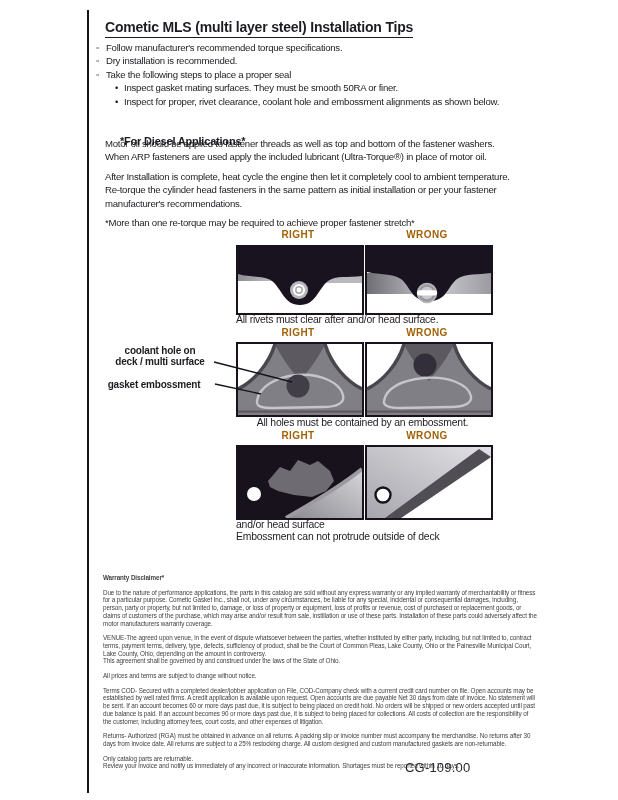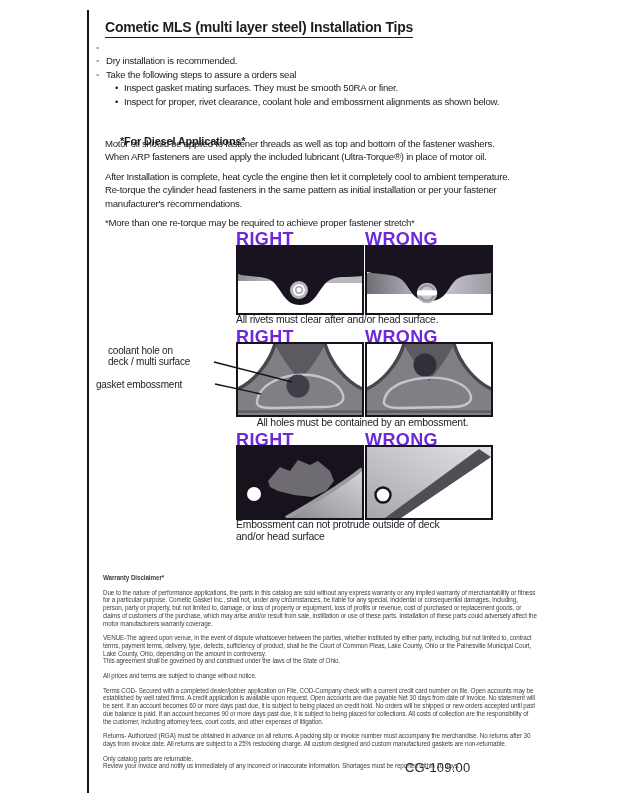--- a/index.html
+++ b/index.html
@@ -10,54 +10,55 @@
   .title{left:105px;top:19px;font-size:14px;font-weight:700;letter-spacing:-0.2px;
          border-bottom:1.6px solid #1d1c21;padding-bottom:2px;}
   .body-txt{font-size:9.6px;letter-spacing:-0.25px;line-height:13.4px;}
   .bullets{left:96px;top:41px;}
   .bullet-row{display:flex;}
   .bullet-row .mk{width:10px;font-size:9.6px;}
   .bullet-row.sub{margin-left:19px;}
   .bullet-row.sub .mk{width:9px;}
   .diesel-head{left:120px;top:119px;font-size:11px;font-weight:700;letter-spacing:-0.2px;margin-top:16px;}
   .para{left:105px;width:412px;}
-  .dlabel{font-size:18px;font-weight:700;letter-spacing:0.4px;color:#6d28d9;width:124px;}
+  .dlabel{font-size:10px;font-weight:700;letter-spacing:0.4px;color:#a16207;width:124px;text-align:center;}
   .dbox{width:124px;height:66px;border:2.5px solid #17121c;background:#fff;}
   .dbox svg{display:block;}
   .dbox2{height:71px;}
   .caption{font-size:10.4px;letter-spacing:-0.2px;line-height:11.6px;}
-  .sidelabel{font-size:10px;letter-spacing:-0.2px;line-height:11px;text-align:left;}
+  .sidelabel{font-size:10px;letter-spacing:-0.2px;line-height:11px;text-align:center;font-weight:bold;}
   .warranty{left:103px;top:574px;width:434px;font-size:6.3px;letter-spacing:-0.1px;
             line-height:7.7px;color:#3f3e43;}
   .warranty .whead{font-weight:700;margin-bottom:7px;}
   .warranty p{margin:0 0 7px 0;}
   .warranty p.tight{margin-bottom:0;}
   .footer-code{left:389px;top:760px;font-size:13px;letter-spacing:0.2px;color:#2a292e;margin-left:16px;}
   .overlay{position:absolute;left:0;top:0;pointer-events:none;}
 </style>
 </head>
 <body>
 
 <div class="page">
 
   <div class="vrule"></div>
 
   <div class="abs title">Cometic MLS (multi layer steel) Installation Tips</div>
 
   <div class="abs bullets body-txt">
     <div class="bullet-row">
       <span class="mk">◦</span>
+      <span>Follow manufacturer's recommended torque specifications.</span>
     </div>
     <div class="bullet-row">
       <span class="mk">◦</span>
       <span>Dry installation is recommended.</span>
     </div>
     <div class="bullet-row">
       <span class="mk">◦</span>
-      <span>Take the following steps to assure a orders seal</span>
+      <span>Take the following steps to place a proper seal</span>
     </div>
     <div class="bullet-row sub">
       <span class="mk">•</span>
       <span>Inspect gasket mating surfaces.  They must be smooth 50RA or finer.</span>
     </div>
     <div class="bullet-row sub">
       <span class="mk">•</span>
       <span>Inspect for proper, rivet clearance, coolant hole and embossment alignments as shown below.</span>
     </div>
   </div>
@@ -169,22 +170,22 @@
             <stop offset="1" stop-color="#e2e1e6"></stop>
         </linearGradient>
       </defs>
       <rect x="0" y="0" width="124" height="71" fill="url(#r3b)"></rect>
       <path d="M34,71 L124,10 V71 Z" fill="#ffffff"></path>
       <path d="M18,71 L112,2 L124,10 L34,71 Z" fill="#504d55"></path>
       <circle cx="16" cy="48" r="7.5" fill="#ffffff" stroke="#18121d" stroke-width="2.4"></circle>
     </svg>
   </div>
   <div class="abs caption" style="left:236px;top:519px;width:260px;">
+    <div>and/or head surface</div>
     <div>Embossment can not protrude outside of deck</div>
-    <div>and/or head surface</div>
   </div>
 
   <svg class="overlay" width="618" height="800">
     <line x1="214" y1="362" x2="292" y2="382" stroke="#17121c" stroke-width="1.3"></line>
     <line x1="215" y1="384" x2="261" y2="394" stroke="#17121c" stroke-width="1.3"></line>
   </svg>
 
   <div class="abs warranty">
     <div class="whead">Warranty Disclaimer*</div>
     <p>Due to the nature of performance applications, the parts in this catalog are sold without any express warranty or any implied warranty of merchantability or fitness for a particular purpose.  Cometic Gasket Inc., shall not, under any circumstances, be liable for any special, incidental or consequential damages, including, person, party or property, but not limited to, damage, or loss of property or equipment, loss of profits or revenue, cost of purchased or replacement goods, or claims of customers of the purchase, which may arise and/or result from sale, instillation or use of these parts.  Installation of these parts could adversely affect the motor manufacturers warranty coverage.</p>

